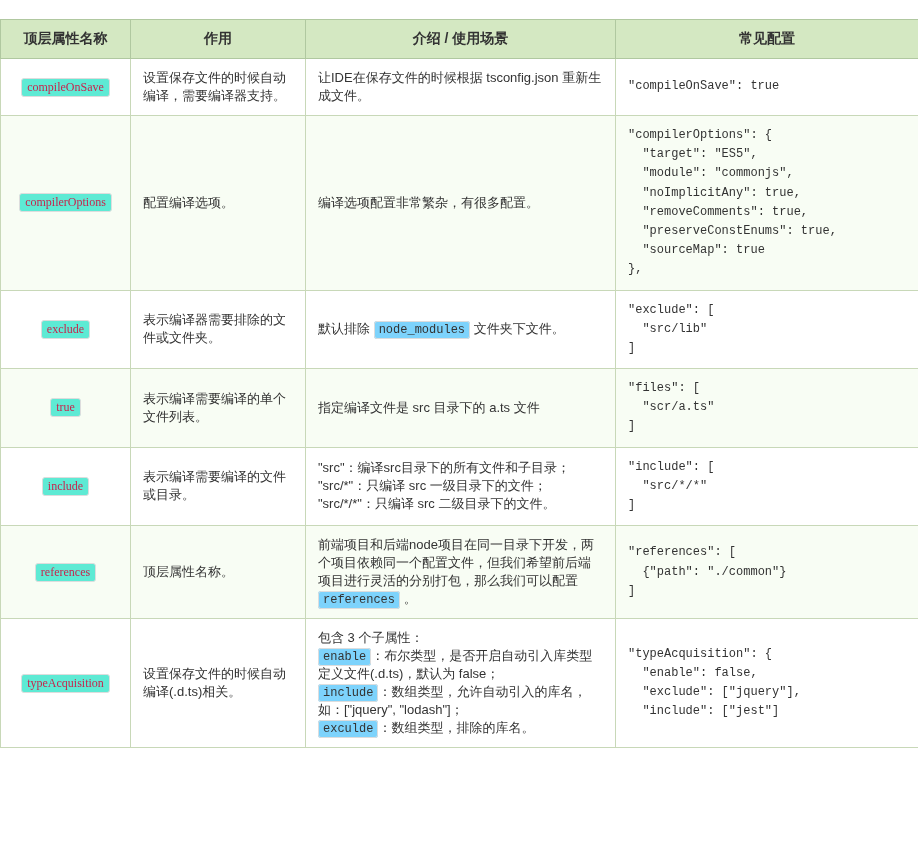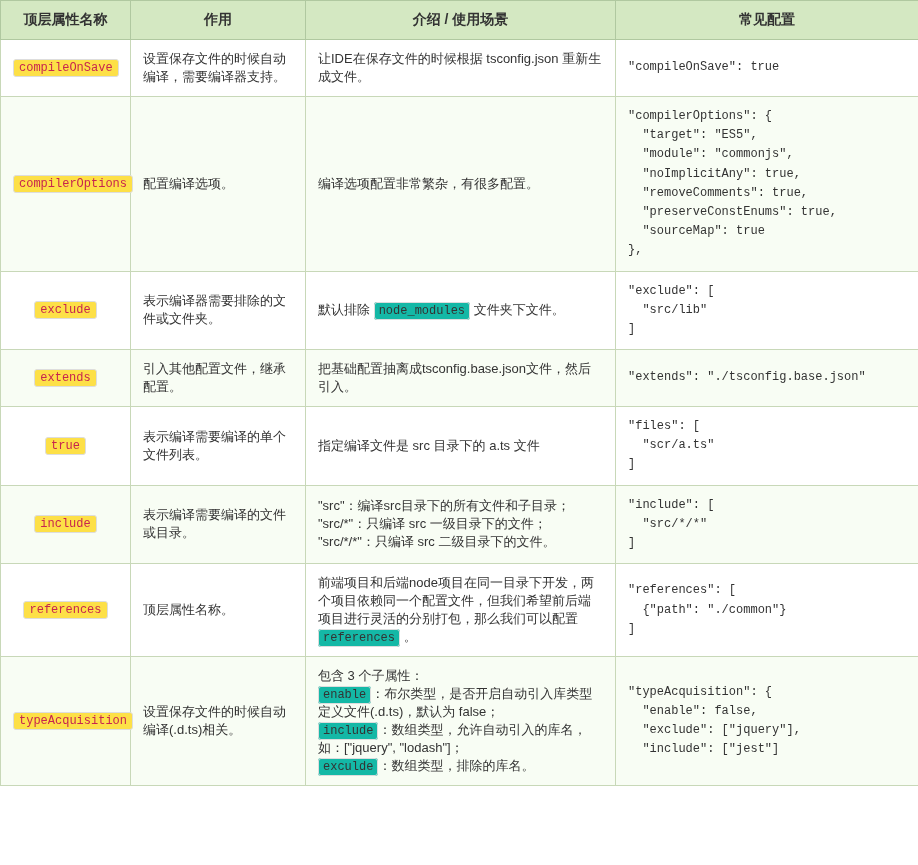--- a/index.html
+++ b/index.html
@@ -6,20 +6,21 @@
     body {
       font-family: "Microsoft YaHei", "PingFang SC", Arial, sans-serif;
       font-size: 13px;
       background: #fff;
       color: #333;
     }
     table {
       width: 918px;
       border-collapse: collapse;
       table-layout: fixed;
+      margin-top: 19px;
     }
     thead th {
       background-color: #d4e8c2;
       border: 1px solid #b0c8a0;
       padding: 10px 12px;
       font-weight: bold;
       font-size: 14px;
       color: #333;
     }
     tbody td {
@@ -32,37 +33,37 @@
     }
     tbody tr:nth-child(even) {
       background-color: #f8fdf4;
     }
     .col-name { width: 130px; text-align: center; }
     .col-desc { width: 175px; }
     .col-intro { width: 310px; }
     .col-config { width: 303px; }
     .code-tag {
       display: inline-block;
-      background: #fde047;
+      background: #5eead4;
       border: 1px solid #ddd;
       border-radius: 3px;
       padding: 1px 5px;
-      font-family: Liberation Mono, monospace;
+      font-family: Liberation Serif, serif;
       font-size: 12px;
       color: #c7254e;
     }
     .config-code {
       font-family: "Courier New", Courier, monospace;
       font-size: 12px;
       color: #333;
       line-height: 1.6;
       white-space: pre-wrap;
     }
     .highlight-inline {
-      background: #14b8a6;
+      background: #7dd3fc;
       border: 1px solid #ddd;
       border-radius: 3px;
       padding: 1px 4px;
       font-family: "Courier New", Courier, monospace;
       font-size: 12px;
     }
     td.col-name-cell {
       text-align: center;
       vertical-align: middle;
     }
@@ -107,28 +108,20 @@
         <td class="col-name-cell"><span class="code-tag">exclude</span></td>
         <td class="col-desc">表示编译器需要排除的文件或文件夹。</td>
         <td class="col-intro">默认排除 <span class="highlight-inline">node_modules</span> 文件夹下文件。</td>
         <td class="col-config">
           <pre class="config-code">"exclude": [
   "src/lib"
 ]</pre>
         </td>
       </tr>
       <tr>
-        <td class="col-name-cell"><span class="code-tag">extends</span></td>
-        <td class="col-desc">引入其他配置文件，继承配置。</td>
-        <td class="col-intro">把基础配置抽离成tsconfig.base.json文件，然后引入。</td>
-        <td class="col-config">
-          <pre class="config-code">"extends": "./tsconfig.base.json"</pre>
-        </td>
-      </tr>
-      <tr>
         <td class="col-name-cell"><span class="code-tag">true</span></td>
         <td class="col-desc">表示编译需要编译的单个文件列表。</td>
         <td class="col-intro">指定编译文件是 src 目录下的 a.ts 文件</td>
         <td class="col-config">
           <pre class="config-code">"files": [
   "scr/a.ts"
 ]</pre>
         </td>
       </tr>
       <tr>

